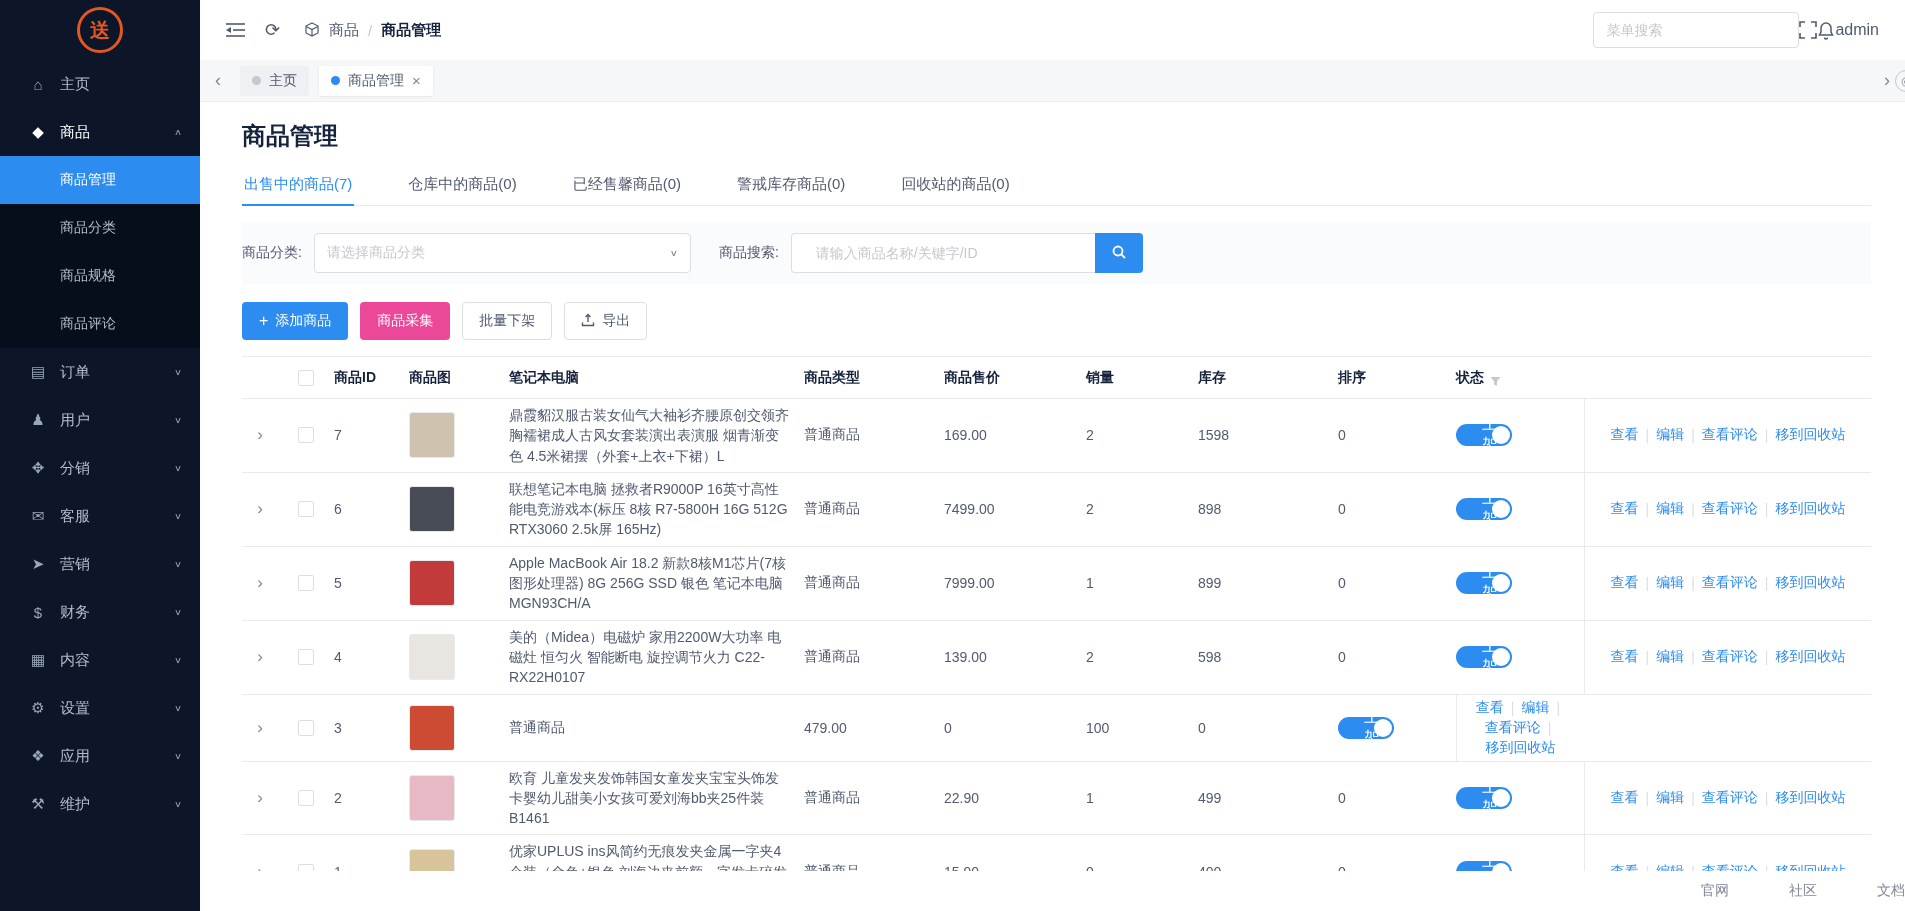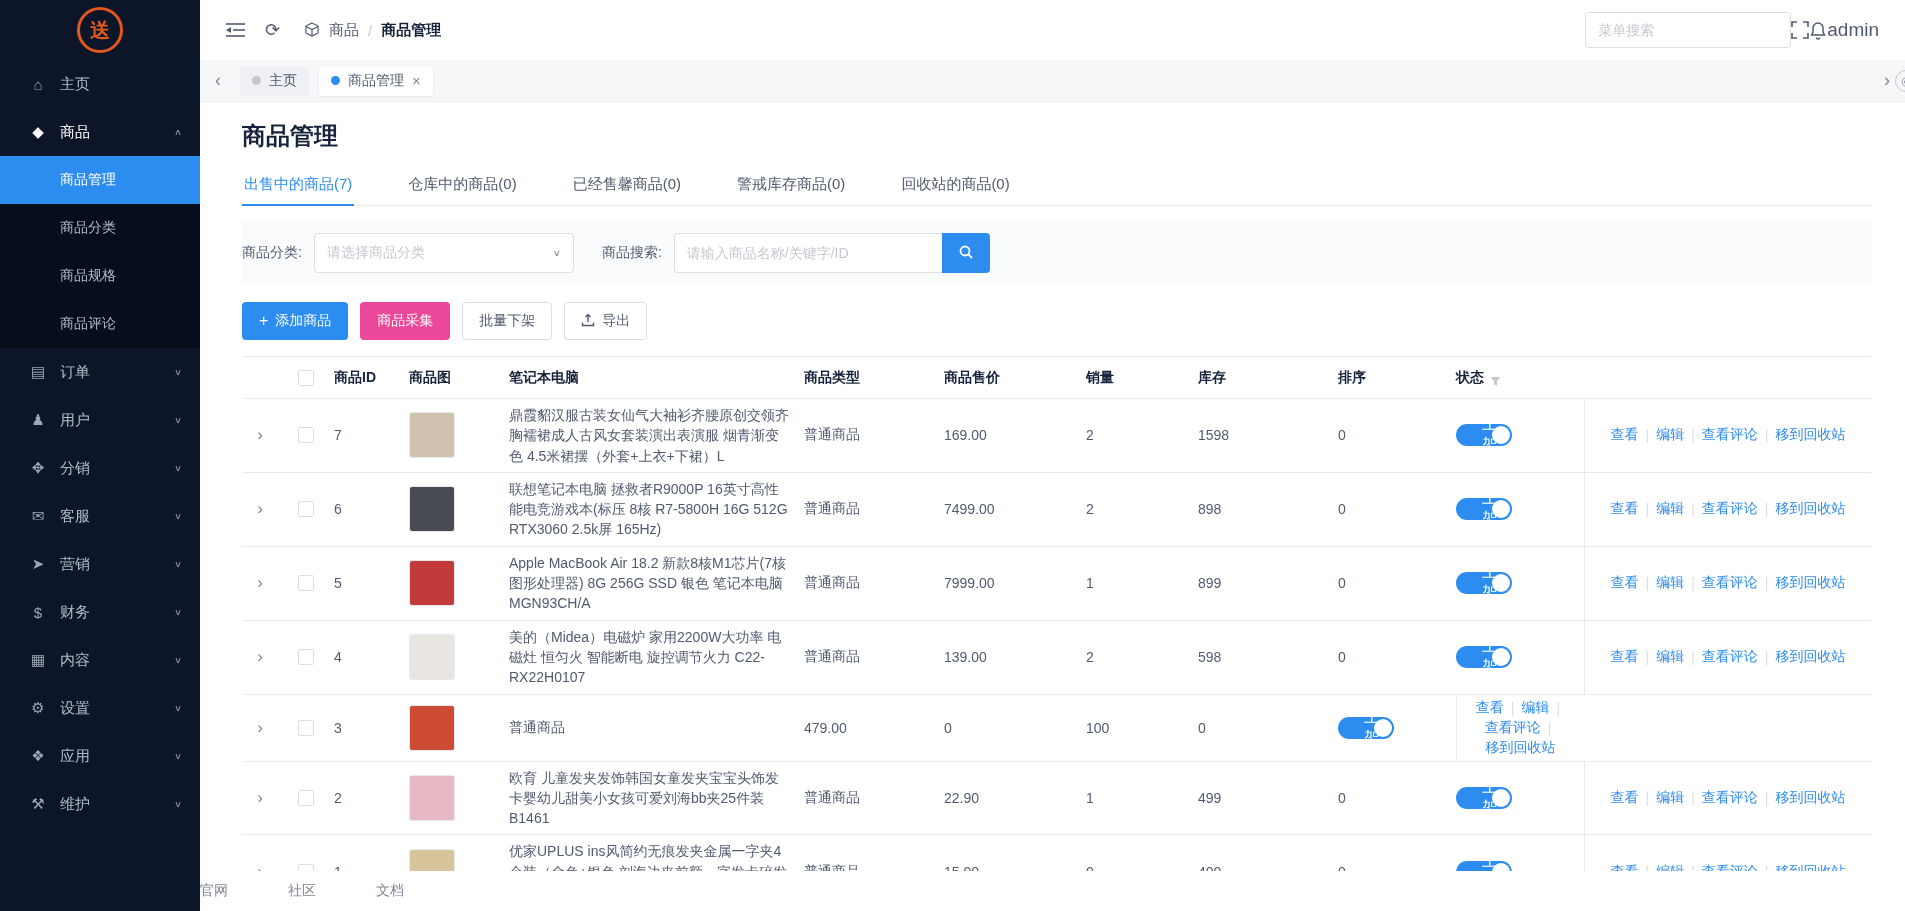--- a/index.html
+++ b/index.html
@@ -32,21 +32,21 @@
   .topbar{height:60px;background:#fff;display:flex;align-items:center;padding:0 26px;gap:20px;flex-shrink:0;}
   .tb-icon{display:flex;align-items:center;justify-content:center;color:#515a6e;cursor:pointer;font-size:18px;}
   .breadcrumb{display:flex;align-items:center;gap:9px;font-size:15px;margin-left:4px;}
   .crumb-parent{color:#515a6e;}
   .crumb-sep{color:#c5c8ce;}
   .crumb-current{color:#17233d;font-weight:bold;}
   .topbar-right{margin-left:auto;display:flex;align-items:center;}
   .menu-search{width:206px;height:36px;border:1px solid #dcdee2;border-radius:4px;padding:0 12px;
     font-size:14px;color:#515a6e;outline:none;font-family:inherit;}
   .menu-search::placeholder{color:#c5c8ce;}
-  .user{display:flex;align-items:center;gap:8px;font-size:19px;color:#515a6e;cursor:pointer;}
+  .user{display:flex;align-items:center;gap:8px;font-size:16px;color:#515a6e;cursor:pointer;}
 
   
   .viewtabs{height:42px;background:#f6f7f9;border-bottom:1px solid #eceef1;display:flex;
     align-items:center;flex-shrink:0;position:relative;}
   .vt-arrow{width:36px;height:100%;display:flex;align-items:center;justify-content:center;
     color:#808695;font-size:18px;cursor:pointer;flex-shrink:0;}
   .vt-list{display:flex;align-items:center;gap:10px;flex:1;height:100%;padding:0 4px;}
   .vtab{height:30px;padding:0 12px;border-radius:3px;display:flex;align-items:center;gap:8px;
     font-size:14px;color:#515a6e;background:#eef0f3;cursor:pointer;}
   .vtab.active{background:#fff;box-shadow:0 1px 3px rgba(0,0,0,.08);}
@@ -60,28 +60,28 @@
   .content{flex:1;background:#fff;padding:20px 34px 0 42px;overflow:hidden;}
   .page-title{font-size:24px;color:#17233d;font-weight:bold;line-height:28px;}
   .page-tabs{display:flex;gap:52px;border-bottom:1px solid #e8eaec;margin-top:14px;}
   .page-tab{padding:11px 2px;font-size:15px;color:#515a6e;cursor:pointer;position:relative;}
   .page-tab.active{color:#2d8cf0;}
   .page-tab.active::after{content:'';position:absolute;left:0;right:0;bottom:-1px;height:2px;background:#2d8cf0;}
 
   
   .filter-panel{margin-top:16px;background:#fafbfc;display:flex;align-items:center;padding:11px 0;}
   .filter-label{font-size:14px;color:#515a6e;margin-right:12px;}
-  .select{width:260px;height:40px;border:1px solid #dcdee2;border-radius:4px;background:#fff;
+  .select{width:377px;height:40px;border:1px solid #dcdee2;border-radius:4px;background:#fff;
     display:flex;align-items:center;justify-content:space-between;padding:0 12px;cursor:pointer;}
   .select .ph{color:#c5c8ce;font-size:14px;}
   .select .caret{color:#808695;font-size:11px;transform:scaleY(.8);}
   .filter-gap{width:28px;}
   .search-box{display:flex;align-items:stretch;}
-  .search-input{width:268px;height:40px;border:1px solid #dcdee2;border-right:none;
-    border-radius:4px 0 0 4px;padding:0 12px;font-size:14px;color:#515a6e;outline:none;font-family:inherit;}
+  .search-input{width:304px;height:40px;border:1px solid #dcdee2;border-right:none;
+    border-radius:4px 0 0 4px;padding:0 24px;font-size:14px;color:#515a6e;outline:none;font-family:inherit;}
   .search-input::placeholder{color:#c5c8ce;}
   .search-btn{width:48px;height:40px;background:#2d8cf0;border:none;border-radius:0 4px 4px 0;
     display:flex;align-items:center;justify-content:center;cursor:pointer;}
 
   
   .action-row{margin-top:18px;display:flex;align-items:center;gap:12px;}
   .btn{height:38px;padding:0 16px;border-radius:4px;font-size:14px;display:flex;align-items:center;
     gap:7px;cursor:pointer;border:1px solid transparent;font-family:inherit;}
   .btn-primary{background:#2d8cf0;color:#fff;}
   .btn-success{background:#ec4899;color:#fff;}
@@ -107,21 +107,21 @@
   .toggle{width:56px;height:22px;border-radius:11px;background:#2d8cf0;display:flex;align-items:center;
     position:relative;cursor:pointer;flex-shrink:0;}
   .toggle-label{color:#fff;font-size:16px;padding-left:26px;}
   .toggle::after{content:'';position:absolute;right:2px;top:2px;width:18px;height:18px;border-radius:50%;background:#fff;}
   .c-ops{height:100%;border-left:1px solid #e8eaec;display:flex;align-items:center;justify-content:center;
     flex-wrap:wrap;padding:4px 8px;gap:2px;}
   .op-link{color:#2d8cf0;font-size:14px;white-space:nowrap;}
   .op-sep{color:#dcdee2;margin:0 5px;}
 
   
-  .footer{height:40px;display:flex;align-items:center;justify-content:flex-start;gap:60px;
+  .footer{height:40px;display:flex;align-items:center;justify-content:flex-end;gap:60px;
     color:#808695;font-size:14px;flex-shrink:0;background:#fff;}
   .footer a{color:#808695;}
 </style>
 </head>
 <body>
 
 <div class="app">
 
   <aside class="sidebar">
     <div class="logo">

